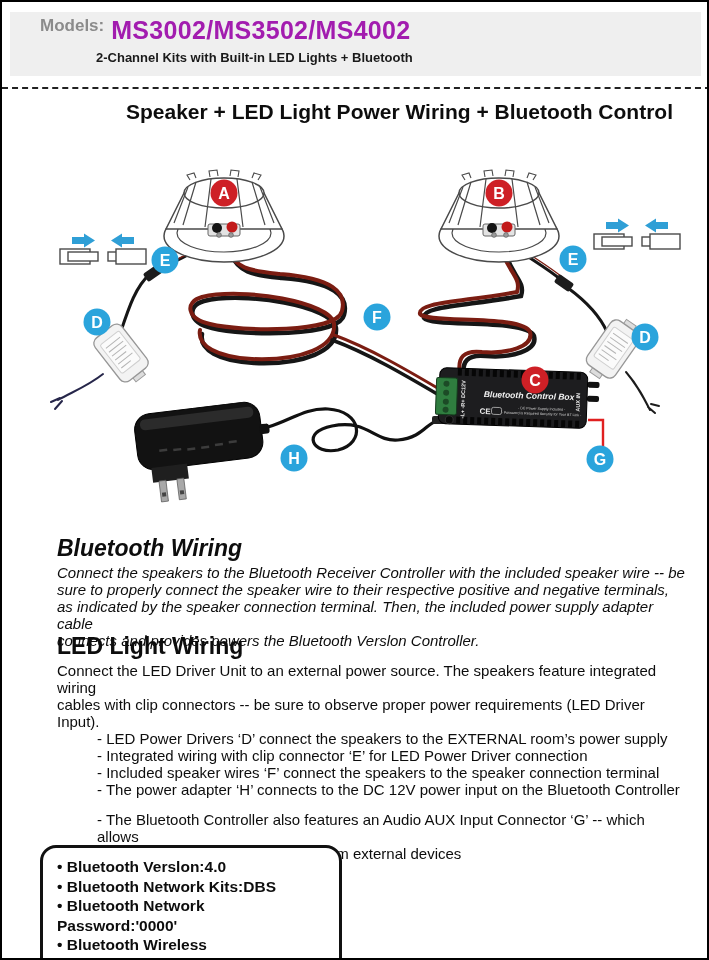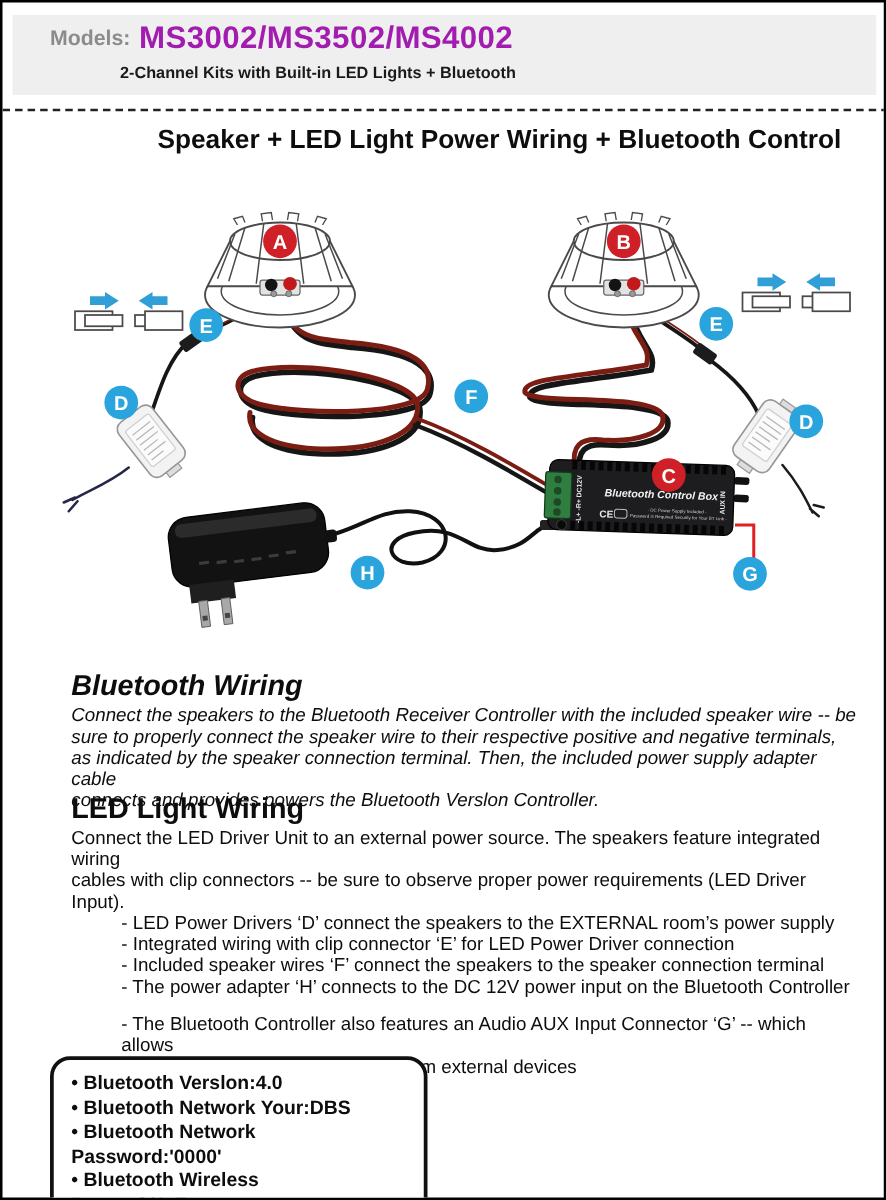--- a/index.html
+++ b/index.html
@@ -3,21 +3,21 @@
 <meta charset="utf-8">
 <style>
   html,body{margin:0;padding:0;background:#ffffff;}
   .page{
     position:relative;width:709px;height:960px;box-sizing:border-box;
     border:2px solid #000;background:#fff;overflow:hidden;
     font-family:"Liberation Sans",sans-serif;color:#111;
   }
   
   .header{position:absolute;left:8px;top:10px;width:691px;height:64px;background:#efefef;}
-  .models-row{position:absolute;left:30px;top:4px;display:flex;align-items:center;}
+  .models-row{position:absolute;left:30px;top:4px;display:flex;align-items:flex-start;}
   .models-label{color:#8b8b8b;font-weight:bold;font-size:17px;}
   .models-value{color:#a21caf;font-weight:bold;font-size:25px;margin-left:7px;letter-spacing:.3px;}
   .subtitle{position:absolute;left:86px;top:38px;font-size:13px;font-weight:bold;color:#1a1a1a;}
   .divider{position:absolute;left:0;top:85px;width:709px;height:0;border-top:2px dashed #222;}
   .page-title{position:absolute;left:0;top:98px;width:709px;box-sizing:border-box;padding-left:86px;
     text-align:center;font-size:21px;font-weight:bold;color:#0d0d0d;white-space:nowrap;}
   
   .diagram{position:absolute;left:0;top:128px;width:709px;height:405px;}
   svg{font-family:"Liberation Sans",sans-serif;}
   .badge-letter{fill:#fff;font-weight:bold;font-size:16px;text-anchor:middle;}
@@ -217,18 +217,18 @@
       <div>- The power adapter ‘H’ connects to the DC 12V power input on the Bluetooth Controller</div>
     </div>
     <div class="gnote">
       <div>- The Bluetooth Controller also features an Audio AUX Input Connector ‘G’ -- which allows</div>
       <div>you to connect and stream audio from external devices</div>
     </div>
   </div>
 
   <div class="spec-box">
     <div>• Bluetooth Verslon:4.0</div>
-    <div>• Bluetooth Network Your:DBS</div>
+    <div>• Bluetooth Network Kits:DBS</div>
     <div>• Bluetooth Network Password:'0000'</div>
     <div>• Bluetooth Wireless Range:30'+Feet</div>
   </div>
 
 </div>
 
 </body></html>

